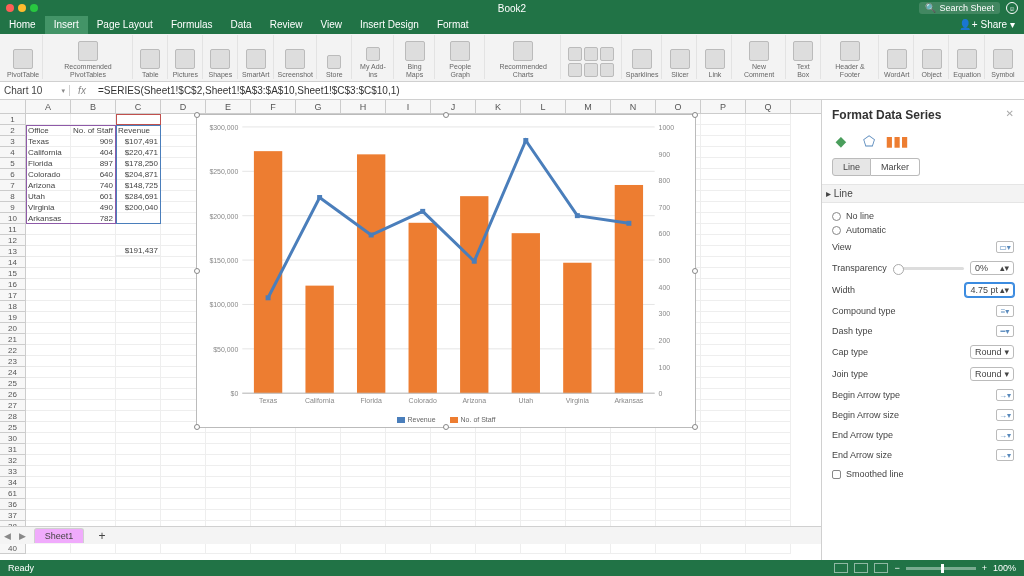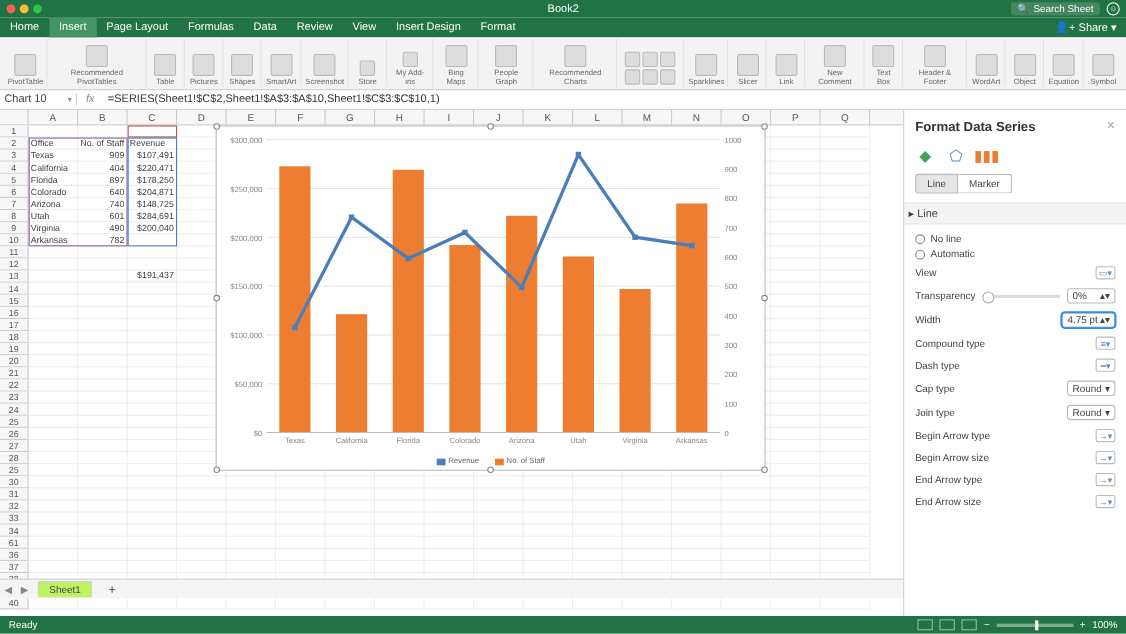--- a/index.html
+++ b/index.html
@@ -80,21 +80,21 @@
   .prop-row{display:flex;align-items:center;justify-content:space-between;padding:4px 0;font-size:9px;}
   .stepper,.combo{border:1px solid #bbb;border-radius:3px;padding:1px 4px;font-size:9px;min-width:44px;background:#fff;display:flex;align-items:center;justify-content:space-between;gap:2px;}
   .stepper.hi{border-color:#3b8be0;box-shadow:0 0 0 1px #3b8be0;}
   .mini-ico{width:18px;height:12px;border:1px solid #bbb;border-radius:2px;background:#fff;display:flex;align-items:center;justify-content:center;font-size:8px;color:#5b8bbd;}
   .slider{flex:1;height:3px;background:#ddd;border-radius:2px;margin:0 6px;position:relative;}
   .slider::after{content:"";position:absolute;left:0;top:-3px;width:9px;height:9px;border-radius:50%;background:#fff;border:1px solid #aaa;}
   .check{width:9px;height:9px;border:1px solid #888;border-radius:2px;}
   
   .sheet-tabs{position:absolute;left:0;right:0;bottom:16px;height:18px;background:#f4f4f4;border-top:1px solid var(--border);display:flex;align-items:center;font-size:9px;}
   .sheet-tabs .nav{padding:0 4px;color:#888;}
-  .stab{padding:2px 10px;border:1px solid var(--border);border-bottom:none;background:#bef264;border-radius:3px 3px 0 0;margin-left:4px;}
+  .stab{padding:2px 10px;border:1px solid var(--border);border-bottom:none;background:#f0abfc;border-radius:3px 3px 0 0;margin-left:4px;}
   .stab.plus{background:transparent;border:none;font-size:12px;}
   
   .status{position:absolute;left:0;right:0;bottom:0;height:16px;background:var(--excel-green);color:#fff;display:flex;align-items:center;padding:0 8px;font-size:9px;}
   .status .right{margin-left:auto;display:flex;align-items:center;gap:6px;}
   .vbtn{width:14px;height:10px;border:1px solid rgba(255,255,255,.5);}
   .zoom-track{width:70px;height:3px;background:rgba(255,255,255,.4);position:relative;}
   .zoom-track::after{content:"";position:absolute;left:50%;top:-3px;width:3px;height:9px;background:#fff;}
 </style>
 </head>
 <body>
@@ -1159,20 +1159,26 @@
         <span class="mini-ico">→▾</span>
       </div>
     <div class="prop-row">
         <span>End Arrow type</span>
         <span class="mini-ico">→▾</span>
       </div>
     <div class="prop-row">
         <span>End Arrow size</span>
         <span class="mini-ico">→▾</span>
       </div>
+    <div class="prop-row">
+        <span style="display:flex;align-items:center;gap:5px;">
+          <span class="check"></span>
+          <span>Smoothed line</span>
+        </span>
+      </div>
   </div>
 </div>
 
 <div class="status">
   <span>Ready</span>
   <div class="right">
     <div class="vbtn"></div>
     <div class="vbtn"></div>
     <div class="vbtn"></div>
     <span>−</span>

